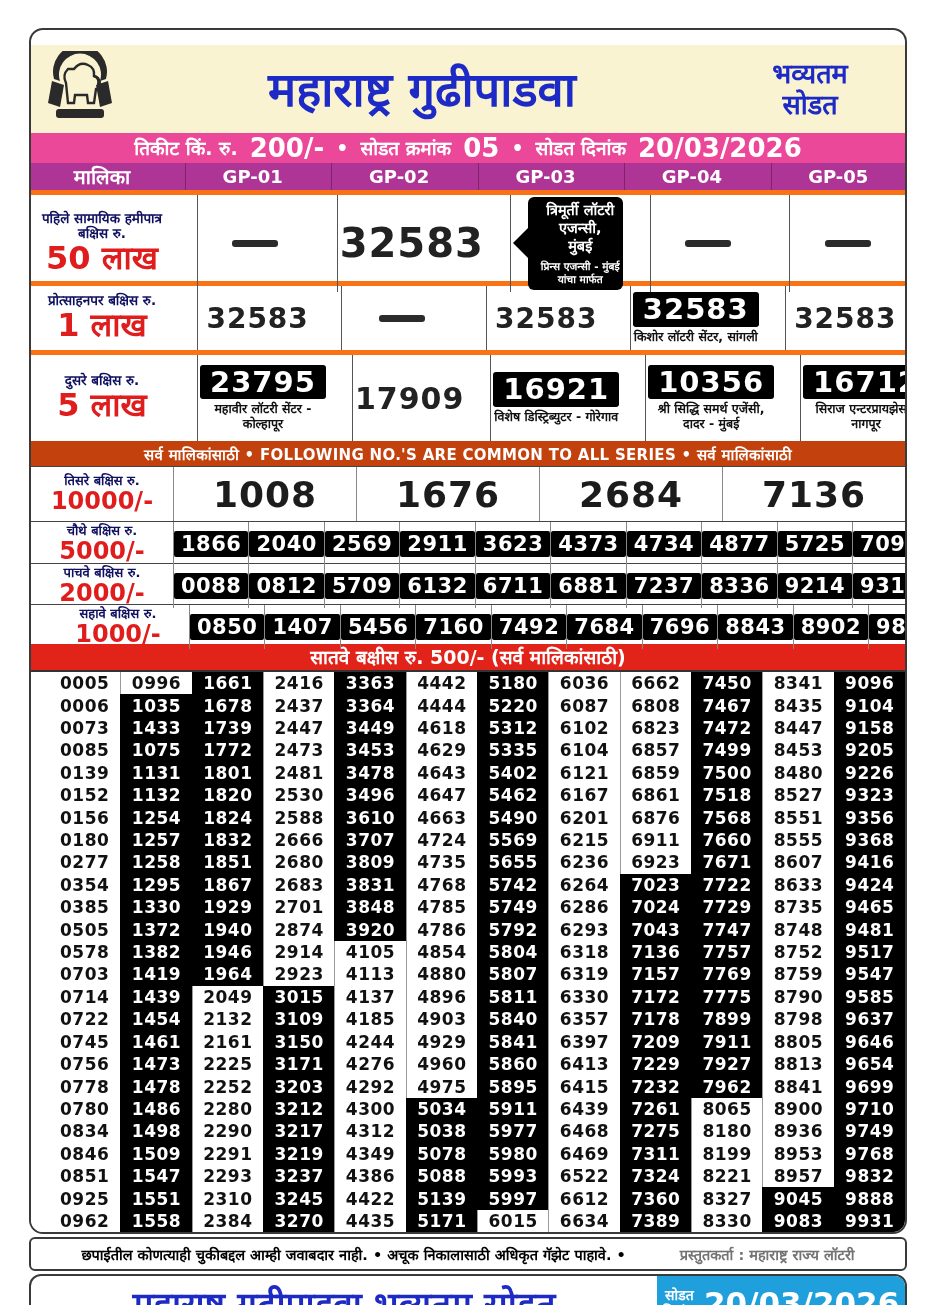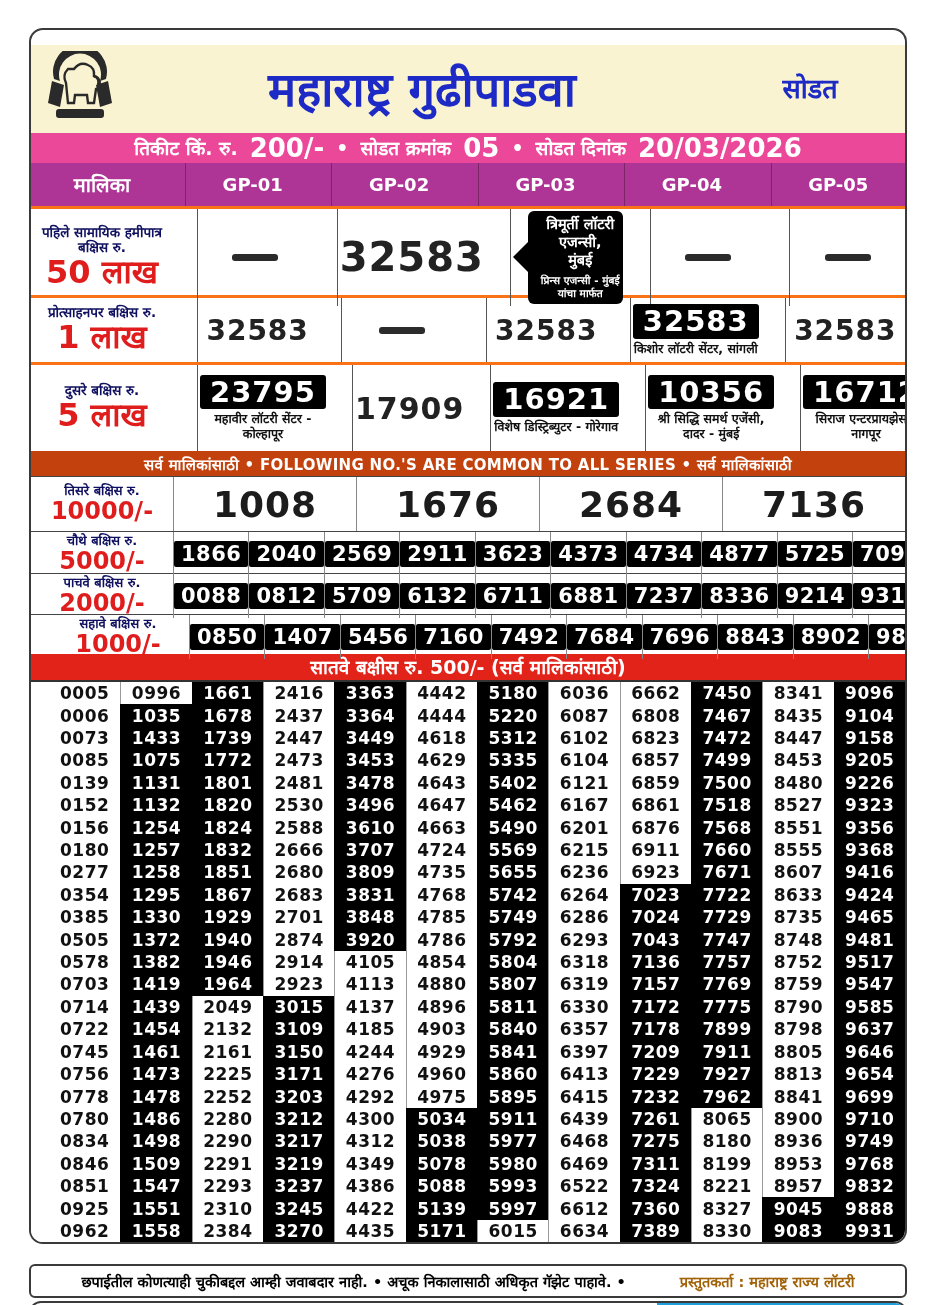--- a/index.html
+++ b/index.html
@@ -7,25 +7,25 @@
   .card{width:874px;margin:28px auto 0 auto;border:2px solid #3a3a3a;border-radius:14px;overflow:hidden;background:#fff;}
   
   .hdr{background:#FAF3D2;height:88px;display:flex;align-items:center;padding:0 10px;margin-top:15px;}
   .logo{width:78px;height:80px;flex:0 0 78px;display:flex;align-items:center;justify-content:center;}
   .hdr-title{flex:1;text-align:center;color:#1d2ac5;font-weight:bold;font-size:47px;line-height:1;}
   .hdr-sub{flex:0 0 170px;text-align:center;color:#1d2ac5;font-weight:bold;font-size:27px;line-height:1.15;}
   
   .infobar{background:#ec4899;height:30px;display:flex;align-items:center;justify-content:center;gap:12px;color:#fff;font-weight:bold;font-size:19px;}
   .infobar .big{font-size:26px;}
   
-  .srow{display:grid;grid-template-columns:142px repeat(5,1fr);background:#AE3596;height:43px;gap:12px;}
+  .srow{display:grid;grid-template-columns:142px repeat(5,1fr);background:#AE3596;height:27px;gap:12px;}
   .srow>div{display:flex;align-items:center;justify-content:center;color:#fff;font-weight:bold;font-size:18px;border-left:1px solid #7e2569;}
   .srow>div:first-child{border-left:none;font-size:20px;}
   
-  .prow{display:grid;grid-template-columns:142px repeat(5,1fr);border-top:3px solid #f97316;gap:24px;}
+  .prow{display:grid;grid-template-columns:142px repeat(5,1fr);border-top:5px solid #f97316;gap:24px;}
   .prow.r1{height:86px}.prow.r2{height:64px}.prow.r3{height:86px}
   .pcell{border-left:1px solid #555;display:flex;flex-direction:column;align-items:center;justify-content:center;text-align:center;padding:2px;}
   .plabel{display:flex;flex-direction:column;align-items:center;justify-content:center;text-align:center;padding:2px;}
   .pname{color:#101060;font-weight:bold;font-size:13.5px;line-height:1.15;}
   .pamount{color:#E01D1D;font-weight:bold;font-size:32px;line-height:1.05;}
   .pamount.small{font-size:24px;}
   .dash{width:46px;height:7px;background:#2b2b2b;border-radius:3px;}
   .pnum{font-weight:bold;color:#222;letter-spacing:1px;}
   .r1 .pnum{font-size:40px;} .r2 .pnum{font-size:28px;} .r3 .pnum{font-size:30px;}
   .boxednum{background:#000;color:#fff;font-weight:bold;font-size:29px;letter-spacing:1px;padding:0 10px;border-radius:3px;line-height:1.2;}
@@ -47,22 +47,22 @@
   .t0 .tval{font-weight:bold;font-size:36px;color:#1c1c1c;letter-spacing:1px;}
   .tboxed{background:#000;color:#fff;font-weight:bold;font-size:21px;letter-spacing:.5px;padding:1px 7px;border-radius:2px;}
   .tname{font-size:13px;}
   
   .numgrid{display:flex;height:560px;border-top:2px solid #333;background:#fff;padding-left:18px;}
   .gcol{flex:1;display:flex;flex-direction:column;}
   .gcell{flex:1;display:flex;align-items:center;justify-content:center;font-weight:bold;font-size:17px;letter-spacing:.5px;color:#111;border-left:1px solid #9a9a9a;}
   .gcol:first-child .gcell{border-left:none;}
   .gcell.black{background:#000;color:#fff;border-left-color:#000;}
   
-  .disc{width:874px;margin:20px auto 0 auto;border:2px solid #3a3a3a;border-radius:6px;height:30px;display:flex;align-items:center;justify-content:center;gap:6px;font-weight:bold;font-size:14.5px;background:#fff;}
-  .disc .red{color:#a16207;padding-left:48px;}
+  .disc{width:874px;margin:3px auto 0 auto;border:2px solid #3a3a3a;border-radius:6px;height:30px;display:flex;align-items:center;justify-content:center;gap:6px;font-weight:bold;font-size:14.5px;background:#fff;}
+  .disc .red{color:#737373;padding-left:48px;}
   .foot{width:874px;margin:3px auto 0 auto;border:2px solid #3a3a3a;border-radius:12px;height:54px;display:flex;overflow:hidden;background:#fff;}
   .foot-title{flex:1;display:flex;align-items:center;justify-content:center;color:#1d2ac5;font-weight:bold;font-size:35px;}
   .foot-date{flex:0 0 248px;background:#1F9FDB;display:flex;align-items:center;justify-content:center;gap:8px;color:#fff;}
   .fd-label{font-weight:bold;font-size:14px;line-height:1.15;text-align:center;}
   .fd-date{font-weight:bold;font-size:31px;}
 </style>
 </head>
 <body>
 
 <div class="card">
@@ -73,20 +73,21 @@
         <path d="M10 28 A27 27 0 1 1 62 28 L56 30 A21 21 0 1 0 16 30 Z" fill="#2a2a2a"></path>
         <path d="M8 30 L20 34 L16 56 L4 52 Z" fill="#2a2a2a"></path>
         <path d="M64 30 L52 34 L56 56 L68 52 Z" fill="#2a2a2a"></path>
         <path d="M30 18 q6 -8 14 -4 q7 3 6 11 q5 1 6 7 q1 5 -4 6 l-2 14 l-6 0 l-1 -8 l-12 0 l-1 8 l-6 0 l-2 -20 q-4 -8 2 -14 Z" fill="none" stroke="#2a2a2a" stroke-width="2.4"></path>
         <path d="M50 25 q6 2 4 9" fill="none" stroke="#2a2a2a" stroke-width="2.4"></path>
         <rect x="12" y="58" width="48" height="9" rx="3" fill="#2a2a2a"></rect>
       </svg>
     </div>
     <div class="hdr-title">महाराष्ट्र गुढीपाडवा</div>
     <div class="hdr-sub">
+      <div>भव्यतम</div>
       <div>सोडत</div>
     </div>
   </div>
 
   <div class="infobar">
     <span>तिकीट किं. रु.</span>
     <span class="big">200/-</span>
     <span>•</span>
     <span>सोडत क्रमांक</span>
     <span class="big">05</span>

